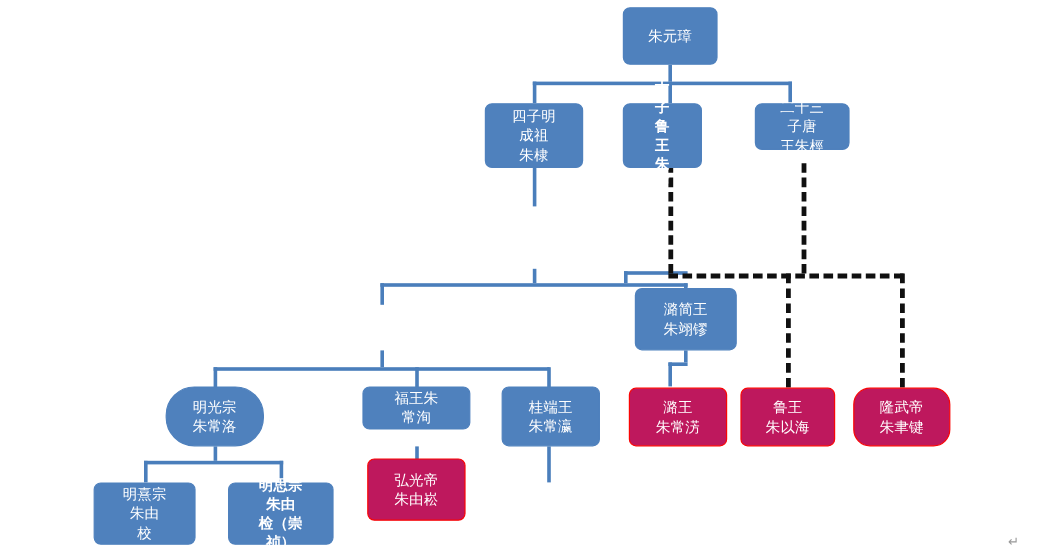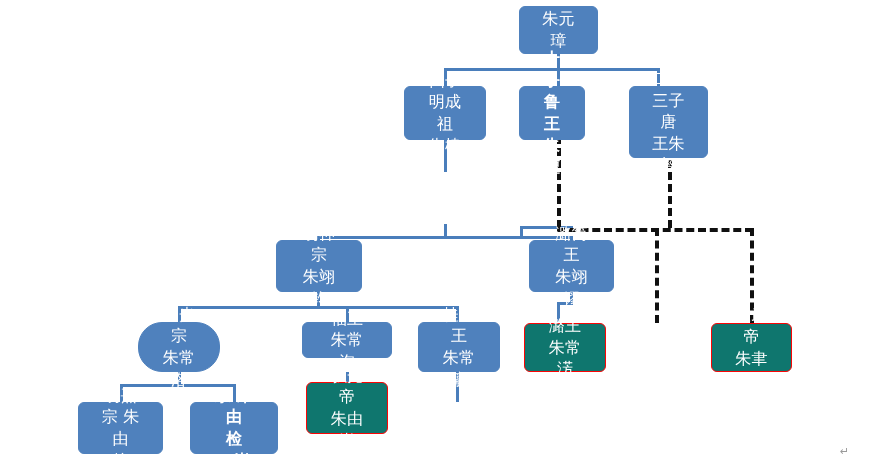--- a/index.html
+++ b/index.html
@@ -18,33 +18,33 @@
     overflow: hidden;
   }
   .node {
     position: absolute;
     box-sizing: border-box;
     display: flex;
     align-items: center;
     justify-content: center;
     text-align: center;
     color: #ffffff;
-    font-size: 16px;
+    font-size: 12px;
     line-height: 1.35;
     border-radius: 6px;
     padding: 2px 20px;
     letter-spacing: 0.2px;
     z-index: 5;
   }
   .node.blue {
     background: #4f81bd;
     border: 1px solid #4f81bd;
   }
   .node.red {
-    background: #0f766e;
+    background: #be185d;
     border: 1px solid #fa0505;
   }
   .node span {
     display: block;
     width: 100%;
   }
   .conn {
     position: absolute;
     background: #4a7ebb;
     z-index: 1;
@@ -129,28 +129,25 @@
   </div>
 
   <div class="node blue" style="left:404px; top:86px; width:82px; height:54px;justify-content:flex-end;">
     <span>四子明成祖<br>朱棣</span>
   </div>
 
   <div class="node blue" style="left:519px; top:86px; width:66px; height:54px;font-weight:bold;">
     <span>十子鲁王<br>朱檀</span>
   </div>
 
-  <div class="node blue" style="left:629px; top:86px; width:79px; height:72px;">
+  <div class="node blue" style="left:629px; top:86px; width:79px; height:39px;">
     <span>二十三子唐<br>王朱桱</span>
   </div>
 
 
-  <div class="node blue" style="left:276px; top:240px; width:86px; height:52px;">
-    <span>明神宗<br>朱翊钧</span>
-  </div>
 
   <div class="node blue" style="left:529px; top:240px; width:85px; height:52px;">
     <span>潞简王<br>朱翊镠</span>
   </div>
 
   <div class="node blue" style="left:138px; top:322px; width:82px; height:50px;border-radius:24px;">
     <span>明光宗<br>朱常洛</span>
   </div>
 
   <div class="node blue" style="left:302px; top:322px; width:90px; height:36px;font-family:Liberation Serif, serif;">
@@ -158,22 +155,25 @@
   </div>
 
   <div class="node blue" style="left:418px; top:322px; width:82px; height:50px;">
     <span>桂端王<br>朱常瀛</span>
   </div>
 
   <div class="node red" style="left:524px; top:323px; width:82px; height:49px;">
     <span>潞王<br>朱常淓</span>
   </div>
 
+  <div class="node red" style="left:617px; top:323px; width:79px; height:49px;">
+    <span>鲁王<br>朱以海</span>
+  </div>
 
-  <div class="node red" style="left:711px; top:323px; width:81px; height:49px;">
+  <div class="node red" style="left:711px; top:323px; width:81px; height:49px;border-radius:14px;">
     <span>隆武帝<br>朱聿键</span>
   </div>
 
   <div class="node blue" style="left:78px; top:402px; width:85px; height:52px;">
     <span>明熹宗 朱由<br>校</span>
   </div>
 
   <div class="node blue" style="left:190px; top:402px; width:88px; height:52px;font-weight:bold;">
     <span>明思宗 朱由<br>检（崇祯）</span>
   </div>

